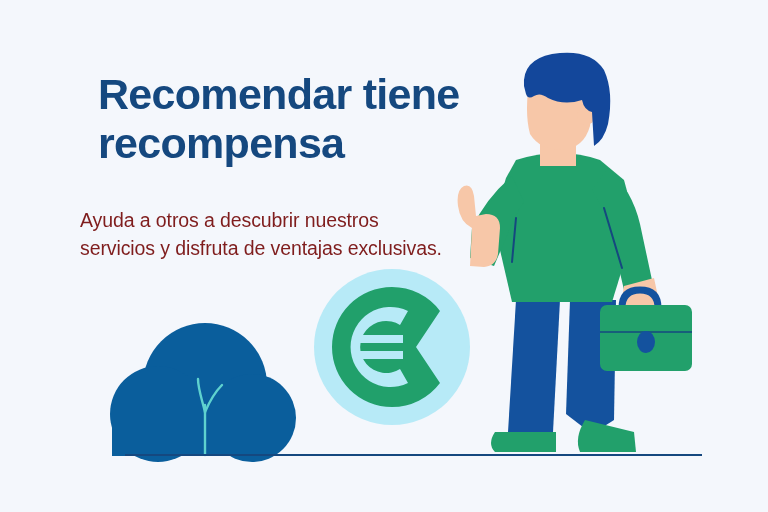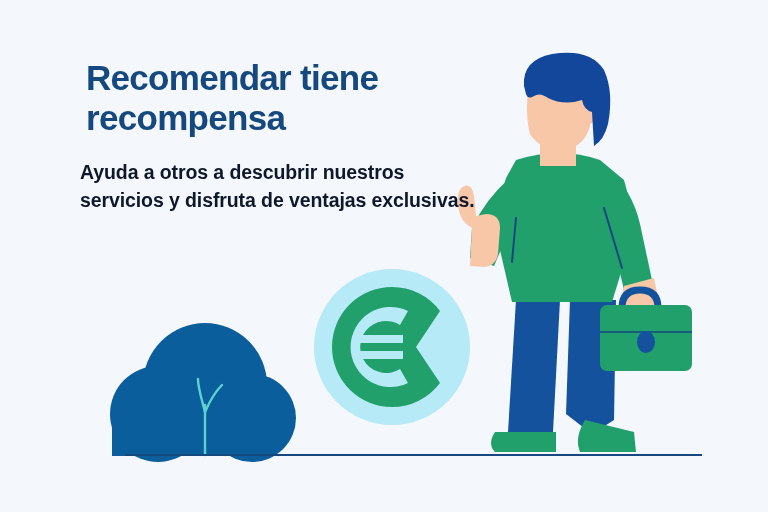--- a/index.html
+++ b/index.html
@@ -23,37 +23,37 @@
     display: block;
   }
   .text-layer {
     position: absolute;
     left: 80px;
     top: 52px;
     width: 420px;
     z-index: 3;
   }
   #headline {
-    margin: 6px;
+    margin: 18px;
     font-family: "Liberation Sans", sans-serif;
-    font-size: 35px;
+    font-size: 43px;
     line-height: 1.13;
     font-weight: 700;
     letter-spacing: -0.7px;
     color: #15487f;
     white-space: pre-line;
   }
   #subhead {
-    margin: 22px 0 0 0;
+    margin: 40px 0 0 0;
     font-family: "Liberation Sans", sans-serif;
     font-size: 19.5px;
     line-height: 1.42;
-    font-weight: 700;
+    font-weight: 400;
     letter-spacing: -0.1px;
-    color: #0f172a;
+    color: #7f1d1d;
     white-space: pre-line;
   }
 </style>
 </head>
 <body>
 
 <div id="banner">
 
   <svg id="scene" viewBox="0 0 768 512" aria-hidden="true">
 

